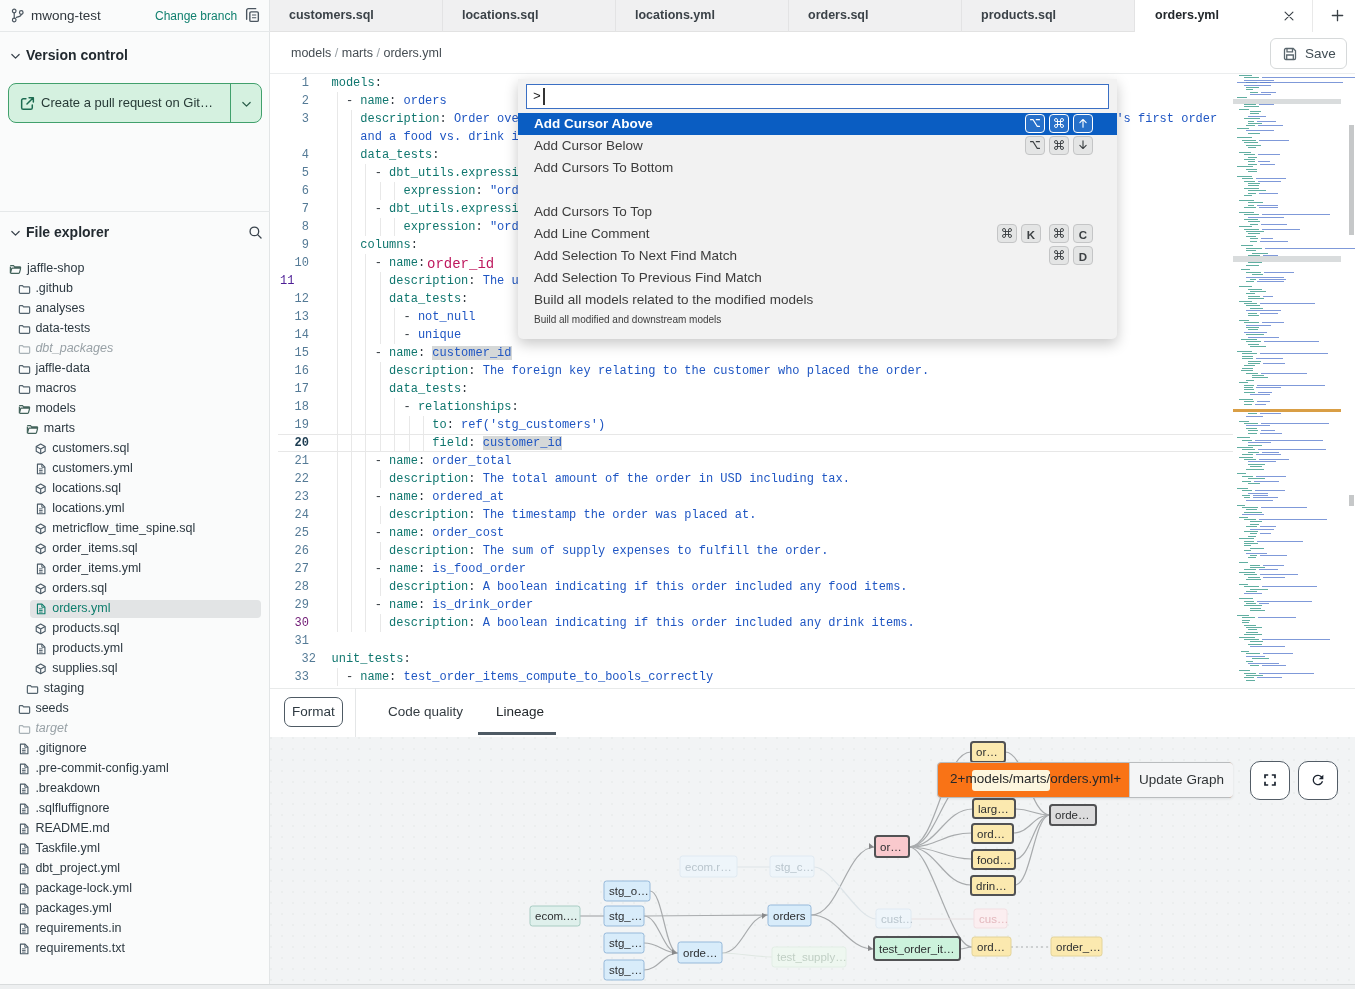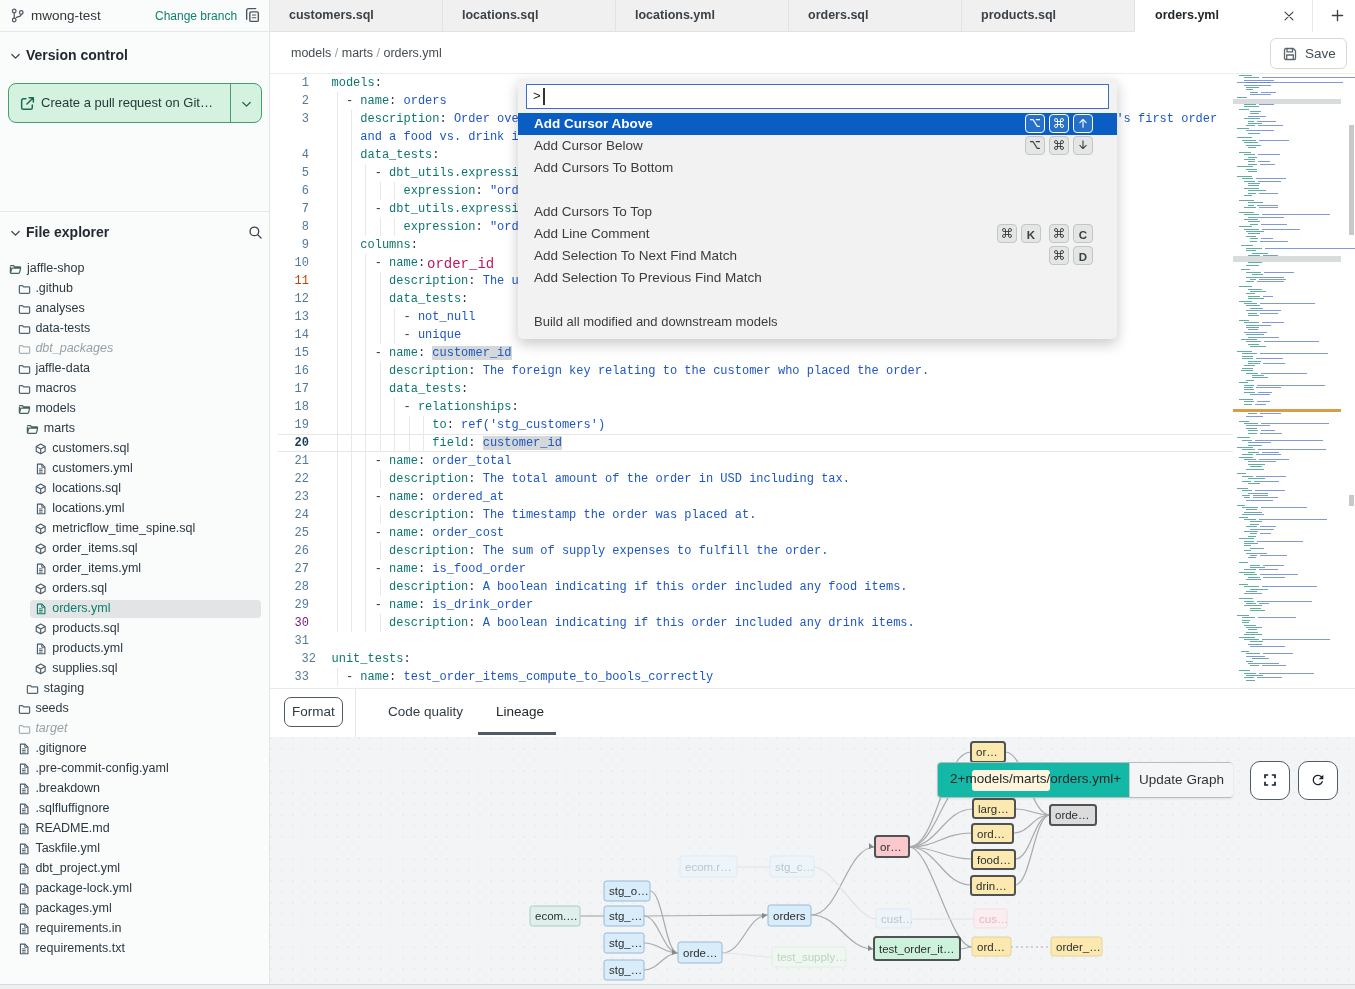--- a/index.html
+++ b/index.html
@@ -309,21 +309,21 @@
     <div class="abs" style="left:95.3px;top:180px;width:1px;height:18px;background:#e8e8e8"></div>
     <div class="abs mono" style="left:10px;top:182px;width:29px;text-align:right;font-size:12px;color:#547a96">10</div>
     <div class="abs mono" style="left:104.7px;top:182px;font-size:12px;color:#333a40;white-space:pre">- </div>
     <div class="abs mono" style="left:119.1px;top:182px;font-size:12px;color:#0f766e;white-space:pre">name</div>
     <div class="abs mono" style="left:147.9px;top:182px;font-size:12px;color:#333a40;white-space:pre">: </div>
     <div class="abs mono" style="left:157px;top:182px;font-size:14px;color:#be185d;white-space:pre">order_id</div>
     <div class="abs" style="left:66.5px;top:198px;width:1px;height:18px;background:#e8e8e8"></div>
     <div class="abs" style="left:80.9px;top:198px;width:1px;height:18px;background:#e8e8e8"></div>
     <div class="abs" style="left:95.3px;top:198px;width:1px;height:18px;background:#e8e8e8"></div>
     <div class="abs" style="left:109.7px;top:198px;width:1px;height:18px;background:#e8e8e8"></div>
-    <div class="abs mono" style="left:10px;top:200px;width:29px;text-align:right;font-size:12px;color:#c2410c">11</div>
+    <div class="abs mono" style="left:10px;top:200px;width:29px;font-size:12px;color:#4c1d95">11</div>
     <div class="abs mono" style="left:119.1px;top:200px;font-size:12px;color:#0f766e;white-space:pre">description</div>
     <div class="abs mono" style="left:198.3px;top:200px;font-size:12px;color:#333a40;white-space:pre">: </div>
     <div class="abs mono" style="left:212.7px;top:200px;font-size:12px;color:#1f56c3;white-space:pre">The unique key of the orders mart.</div>
     <div class="abs" style="left:66.5px;top:216px;width:1px;height:18px;background:#e8e8e8"></div>
     <div class="abs" style="left:80.9px;top:216px;width:1px;height:18px;background:#e8e8e8"></div>
     <div class="abs" style="left:95.3px;top:216px;width:1px;height:18px;background:#e8e8e8"></div>
     <div class="abs" style="left:109.7px;top:216px;width:1px;height:18px;background:#e8e8e8"></div>
     <div class="abs mono" style="left:10px;top:218px;width:29px;text-align:right;font-size:12px;color:#547a96">12</div>
     <div class="abs mono" style="left:119.1px;top:218px;font-size:12px;color:#0f766e;white-space:pre">data_tests</div>
     <div class="abs mono" style="left:191.1px;top:218px;font-size:12px;color:#333a40;white-space:pre">:</div>
@@ -842,22 +842,25 @@
     </div>
     <div class="abs" style="left:0;top:166px;width:599px;height:22px;">
       <div class="abs" style="left:16px;top:3px;font-size:13.5px;color:#3c3c3c">Add Selection To Next Find Match</div>
       <div class="abs" style="right:24px;top:1px;white-space:nowrap"><span style="display:inline-block;width:20px;height:19px;background:#e4e5e5;border:1px solid #c4c5c6;border-radius:4px;text-align:center;line-height:17px;vertical-align:middle;margin-left:4px"><svg width="12" height="12" viewBox="0 0 16 16" fill="none">
             <path d="M10 4v8a2 2 0 1 0 2-2H4a2 2 0 1 0 2 2V4a2 2 0 1 0-2 2h8a2 2 0 1 0-2-2" stroke="#3c4043" stroke-width="1.25" fill="none"></path>
           </svg></span><span style="display:inline-block;width:20px;height:19px;background:#e4e5e5;border:1px solid #c4c5c6;border-radius:4px;text-align:center;line-height:17px;vertical-align:middle;margin-left:4px"><span style="font-size:11.5px;color:#3c4043;font-weight:bold">D</span></span></div>
     </div>
     <div class="abs" style="left:0;top:188px;width:599px;height:22px;">
       <div class="abs" style="left:16px;top:3px;font-size:13.5px;color:#3c3c3c">Add Selection To Previous Find Match</div>
     </div>
+    <div class="abs" style="left:0;top:210px;width:599px;height:22px;">
+      <div class="abs" style="left:16px;top:3px;font-size:13.5px;color:#3c3c3c">Build all models related to the modified models</div>
+    </div>
     <div class="abs" style="left:0;top:232px;width:599px;height:22px;">
-      <div class="abs" style="left:16px;top:3px;font-size:13px;color:#3c3c3c">Build all modified and downstream models</div>
+      <div class="abs" style="left:16px;top:3px;font-size:10px;color:#3c3c3c">Build all modified and downstream models</div>
     </div>
   </div>
 <div class="abs" style="left:270px;top:688px;width:1085px;height:49px;background:#fff;border-top:1px solid #e8eaea"></div>
 <div class="abs" style="left:284px;top:697px;width:59px;height:30px;border:1px solid #4e5a64;border-radius:7px;background:#fff;text-align:center;line-height:28px;font-size:13.5px;color:#2f3a42">Format</div>
 <div class="abs" style="left:355px;top:688px;width:1px;height:49px;background:#e4e6e7"></div>
 <div class="abs" style="left:388px;top:704px;font-size:13.5px;color:#333b41">Code quality</div>
 <div class="abs" style="left:496px;top:704px;font-size:13.5px;color:#23282c">Lineage</div>
 <div class="abs" style="left:478px;top:732px;width:78px;height:3px;background:#4e5a64"></div>
 <svg class="abs" style="left:270px;top:737px" width="1085" height="247" viewBox="0 0 1085 247">
     <rect width="1085" height="247" fill="#f2f4f5"></rect>
@@ -938,21 +941,21 @@
     <text x="707" y="126.5" font-family="Liberation Sans,sans-serif" font-size="11.5" fill="#2c2e30">food…</text>
     <rect x="701" y="139" width="44" height="19" rx="2.5" fill="#fbe9af" stroke="#515254" stroke-width="2"></rect>
     <text x="706" y="152.5" font-family="Liberation Sans,sans-serif" font-size="11.5" fill="#2c2e30">drin…</text>
     <rect x="780" y="68" width="46" height="20" rx="2.5" fill="#dcdcdd" stroke="#515254" stroke-width="2"></rect>
     <text x="785" y="82.0" font-family="Liberation Sans,sans-serif" font-size="11.5" fill="#2c2e30">orde…</text>
     <rect x="702" y="200" width="39" height="19" rx="2.5" fill="#fbe9af" stroke="#e3d49a" stroke-width="1"></rect>
     <text x="707" y="213.5" font-family="Liberation Sans,sans-serif" font-size="11.5" fill="#2c2e30">ord…</text>
     <rect x="781" y="200" width="51" height="19" rx="2.5" fill="#fbe9af" stroke="#e3d49a" stroke-width="1"></rect>
     <text x="786" y="213.5" font-family="Liberation Sans,sans-serif" font-size="11.5" fill="#2c2e30">order_…</text>
   </svg>
-<div class="abs" style="left:937px;top:762px;width:296px;height:36px;background:#14b8a6;border:1px solid #b9bcbe;border-radius:4px;box-shadow:0 1px 3px rgba(0,0,0,.08)">
+<div class="abs" style="left:937px;top:762px;width:296px;height:36px;background:#f97316;border:1px solid #b9bcbe;border-radius:4px;box-shadow:0 1px 3px rgba(0,0,0,.08)">
     <div class="abs" style="left:34px;top:7px;width:78px;height:21px;background:#fdf6dd;border-radius:3px"></div>
     <div class="abs" style="left:12px;top:8px;font-size:13.5px;color:#26282a">2+models/marts/orders.yml+</div>
     <div class="abs" style="left:191px;top:0;width:1px;height:34px;background:#c9c9c9"></div>
     <div class="abs" style="left:192px;top:0;width:103px;height:34px;background:#f4f5f6;border-radius:0 3px 3px 0;text-align:center;line-height:34px;font-size:13.5px;color:#303436">Update Graph</div>
   </div>
 <div class="abs" style="left:1250px;top:761px;width:40px;height:39px;background:#fff;border:1.2px solid #525c66;border-radius:10px;text-align:center;padding-top:10px"><svg width="16" height="16" viewBox="0 0 16 16" fill="none">
       <path d="M3 6.2V3h3.2M9.8 3H13v3.2M13 9.8V13H9.8M6.2 13H3V9.8" stroke="#1c2430" stroke-width="1.7" fill="none"></path>
     </svg></div>
 <div class="abs" style="left:1298px;top:761px;width:40px;height:39px;background:#fff;border:1.2px solid #525c66;border-radius:10px;text-align:center;padding-top:10px"><svg width="16" height="16" viewBox="0 0 16 16" fill="none">
       <path d="M11.77 4.23A5.3 5.3 0 0 0 8 2.67a5.33 5.33 0 1 0 5.15 6.66h-1.39A4 4 0 1 1 8 4c1.1 0 2.09.46 2.81 1.19L8.67 7.33h4.66V2.67z" fill="#1c2430"></path>

